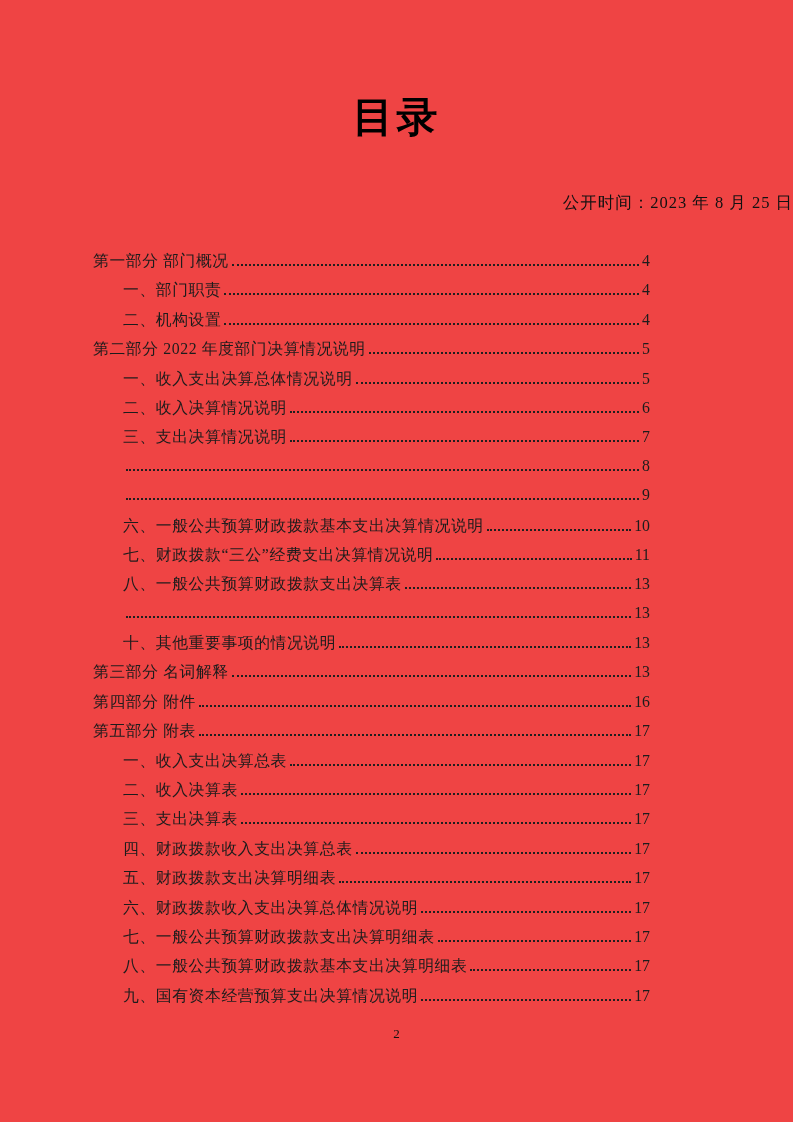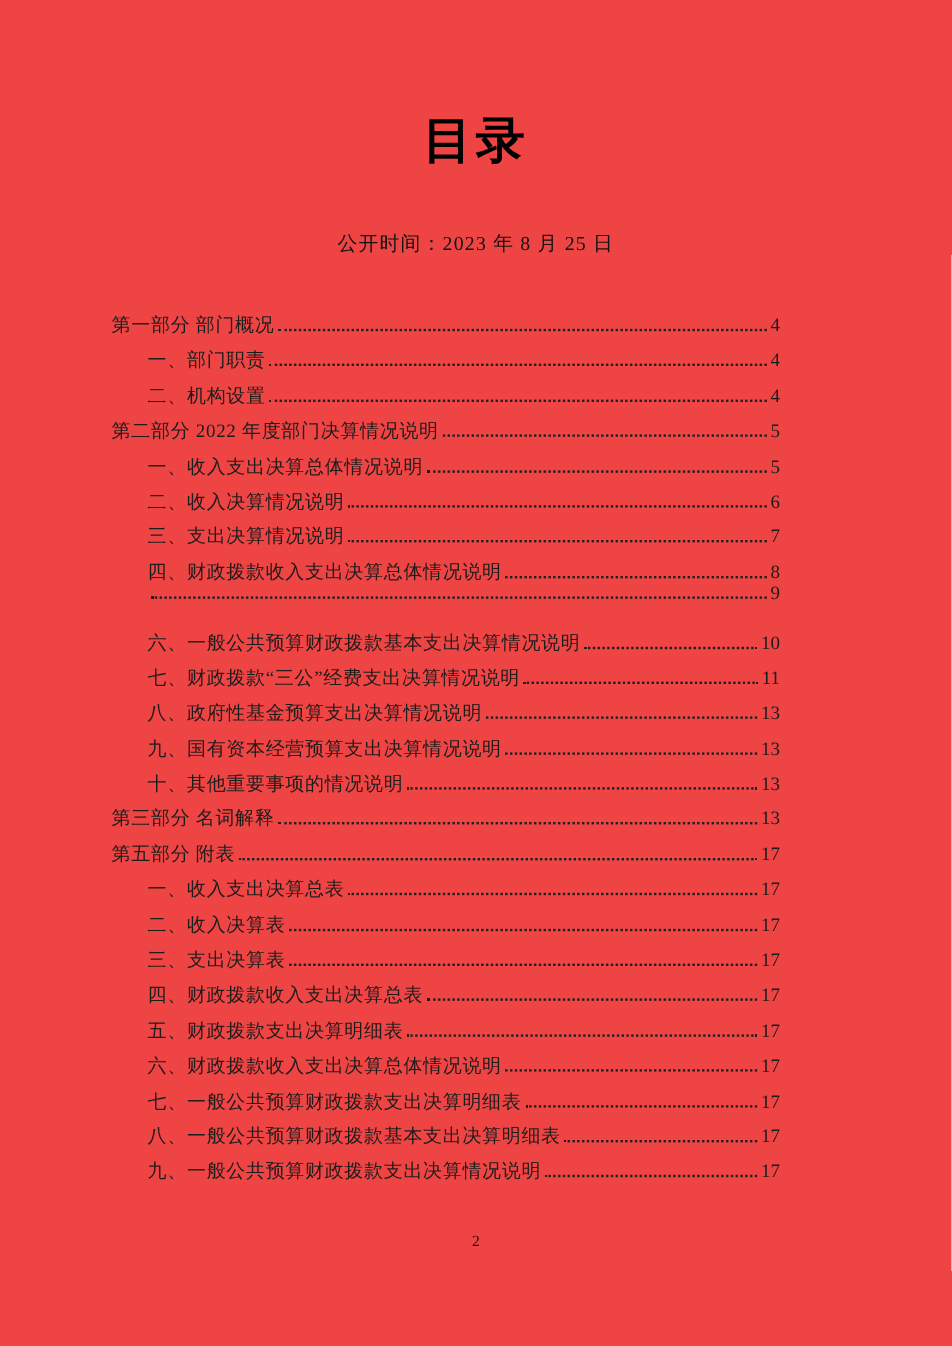--- a/index.html
+++ b/index.html
@@ -26,21 +26,21 @@
     font-weight: 700;
     font-size: 41px;
     letter-spacing: 3px;
     color: #000000;
   }
   .publish-date {
     position: absolute;
     top: 192px;
     left: 0;
     width: 100%;
-    text-align: center;
+    text-align: right;
     font-size: 16.5px;
     letter-spacing: 1px;
     color: #111111;
   }
   .toc {
     position: absolute;
     top: 251px;
     left: 93px;
     width: 557px;
   }
@@ -51,21 +51,20 @@
     font-size: 15.8px;
     letter-spacing: 0.6px;
     color: #1c1c1c;
   }
   .toc-row.level-1 {
     padding-left: 30px;
   }
   .toc-label {
     white-space: nowrap;
     flex: 0 0 auto;
-    margin-top: 10px;
   }
   .toc-dots {
     flex: 1 1 auto;
     min-width: 12px;
     height: 0;
     border-bottom: 2px dotted #1f1f1f;
     margin: 0 3px 0 3px;
   }
   .toc-page {
     flex: 0 0 auto;
@@ -120,104 +119,107 @@
         <span class="toc-label">二、收入决算情况说明</span>
         <span class="toc-dots"></span>
         <span class="toc-page">6</span>
       </div>
       <div class="toc-row level-1">
         <span class="toc-label">三、支出决算情况说明</span>
         <span class="toc-dots"></span>
         <span class="toc-page">7</span>
       </div>
       <div class="toc-row level-1">
-        <span class="toc-label">四、财政拨款收入支出决算总体情况说明</span>
         <span class="toc-dots"></span>
         <span class="toc-page">8</span>
       </div>
       <div class="toc-row level-1">
         <span class="toc-dots"></span>
         <span class="toc-page">9</span>
       </div>
       <div class="toc-row level-1">
         <span class="toc-label">六、一般公共预算财政拨款基本支出决算情况说明</span>
         <span class="toc-dots"></span>
         <span class="toc-page">10</span>
       </div>
       <div class="toc-row level-1">
         <span class="toc-label">七、财政拨款“三公”经费支出决算情况说明</span>
         <span class="toc-dots"></span>
         <span class="toc-page">11</span>
       </div>
       <div class="toc-row level-1">
-        <span class="toc-label">八、政府性基金预算支出决算情况说明</span>
-        <span class="toc-dots"></span>
-        <span class="toc-page">13</span>
+        <span class="toc-label">八、一般公共预算财政拨款支出决算表</span>
+        <span class="toc-dots"></span>
+        <span class="toc-page">13</span>
+      </div>
+      <div class="toc-row level-1">
+        <span class="toc-dots"></span>
+        <span class="toc-page">13</span>
+      </div>
+      <div class="toc-row level-1">
+        <span class="toc-label">十、其他重要事项的情况说明</span>
+        <span class="toc-dots"></span>
+        <span class="toc-page">13</span>
+      </div>
+      <div class="toc-row level-0">
+        <span class="toc-label">第三部分 名词解释</span>
+        <span class="toc-dots"></span>
+        <span class="toc-page">13</span>
+      </div>
+      <div class="toc-row level-0">
+        <span class="toc-label">第四部分 附件</span>
+        <span class="toc-dots"></span>
+        <span class="toc-page">16</span>
+      </div>
+      <div class="toc-row level-0">
+        <span class="toc-label">第五部分 附表</span>
+        <span class="toc-dots"></span>
+        <span class="toc-page">17</span>
+      </div>
+      <div class="toc-row level-1">
+        <span class="toc-label">一、收入支出决算总表</span>
+        <span class="toc-dots"></span>
+        <span class="toc-page">17</span>
+      </div>
+      <div class="toc-row level-1">
+        <span class="toc-label">二、收入决算表</span>
+        <span class="toc-dots"></span>
+        <span class="toc-page">17</span>
+      </div>
+      <div class="toc-row level-1">
+        <span class="toc-label">三、支出决算表</span>
+        <span class="toc-dots"></span>
+        <span class="toc-page">17</span>
+      </div>
+      <div class="toc-row level-1">
+        <span class="toc-label">四、财政拨款收入支出决算总表</span>
+        <span class="toc-dots"></span>
+        <span class="toc-page">17</span>
+      </div>
+      <div class="toc-row level-1">
+        <span class="toc-label">五、财政拨款支出决算明细表</span>
+        <span class="toc-dots"></span>
+        <span class="toc-page">17</span>
+      </div>
+      <div class="toc-row level-1">
+        <span class="toc-label">六、财政拨款收入支出决算总体情况说明</span>
+        <span class="toc-dots"></span>
+        <span class="toc-page">17</span>
+      </div>
+      <div class="toc-row level-1">
+        <span class="toc-label">七、一般公共预算财政拨款支出决算明细表</span>
+        <span class="toc-dots"></span>
+        <span class="toc-page">17</span>
+      </div>
+      <div class="toc-row level-1">
+        <span class="toc-label">八、一般公共预算财政拨款基本支出决算明细表</span>
+        <span class="toc-dots"></span>
+        <span class="toc-page">17</span>
       </div>
       <div class="toc-row level-1">
         <span class="toc-label">九、国有资本经营预算支出决算情况说明</span>
-        <span class="toc-dots"></span>
-        <span class="toc-page">13</span>
-      </div>
-      <div class="toc-row level-1">
-        <span class="toc-label">十、其他重要事项的情况说明</span>
-        <span class="toc-dots"></span>
-        <span class="toc-page">13</span>
-      </div>
-      <div class="toc-row level-0">
-        <span class="toc-label">第三部分 名词解释</span>
-        <span class="toc-dots"></span>
-        <span class="toc-page">13</span>
-      </div>
-      <div class="toc-row level-0">
-        <span class="toc-label">第五部分 附表</span>
-        <span class="toc-dots"></span>
-        <span class="toc-page">17</span>
-      </div>
-      <div class="toc-row level-1">
-        <span class="toc-label">一、收入支出决算总表</span>
-        <span class="toc-dots"></span>
-        <span class="toc-page">17</span>
-      </div>
-      <div class="toc-row level-1">
-        <span class="toc-label">二、收入决算表</span>
-        <span class="toc-dots"></span>
-        <span class="toc-page">17</span>
-      </div>
-      <div class="toc-row level-1">
-        <span class="toc-label">三、支出决算表</span>
-        <span class="toc-dots"></span>
-        <span class="toc-page">17</span>
-      </div>
-      <div class="toc-row level-1">
-        <span class="toc-label">四、财政拨款收入支出决算总表</span>
-        <span class="toc-dots"></span>
-        <span class="toc-page">17</span>
-      </div>
-      <div class="toc-row level-1">
-        <span class="toc-label">五、财政拨款支出决算明细表</span>
-        <span class="toc-dots"></span>
-        <span class="toc-page">17</span>
-      </div>
-      <div class="toc-row level-1">
-        <span class="toc-label">六、财政拨款收入支出决算总体情况说明</span>
-        <span class="toc-dots"></span>
-        <span class="toc-page">17</span>
-      </div>
-      <div class="toc-row level-1">
-        <span class="toc-label">七、一般公共预算财政拨款支出决算明细表</span>
-        <span class="toc-dots"></span>
-        <span class="toc-page">17</span>
-      </div>
-      <div class="toc-row level-1">
-        <span class="toc-label">八、一般公共预算财政拨款基本支出决算明细表</span>
-        <span class="toc-dots"></span>
-        <span class="toc-page">17</span>
-      </div>
-      <div class="toc-row level-1">
-        <span class="toc-label">九、一般公共预算财政拨款支出决算情况说明</span>
         <span class="toc-dots"></span>
         <span class="toc-page">17</span>
       </div>
     </div>
 
   <div class="page-footer">2</div>
 </div>
 
 </body></html>

